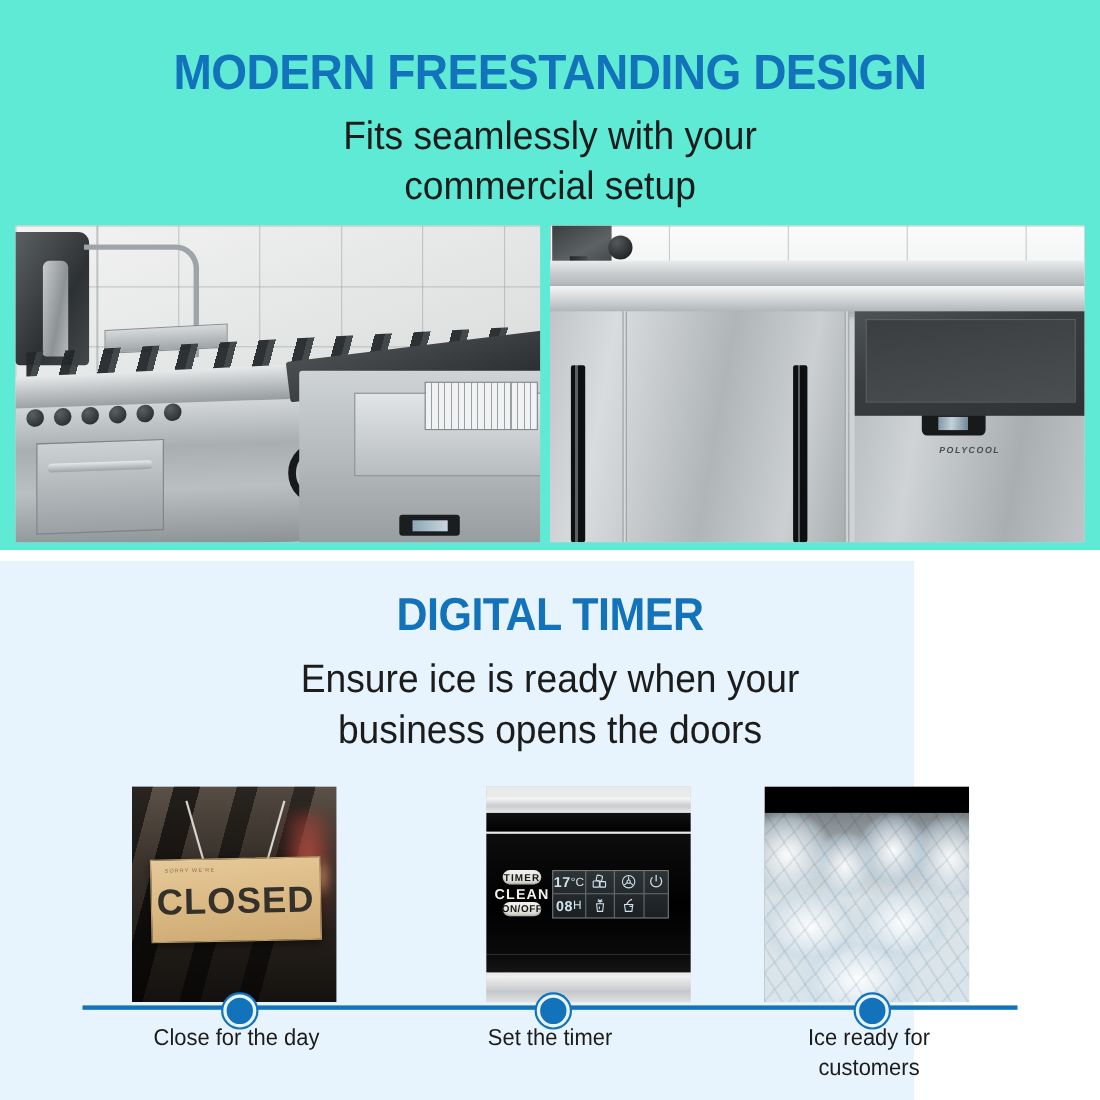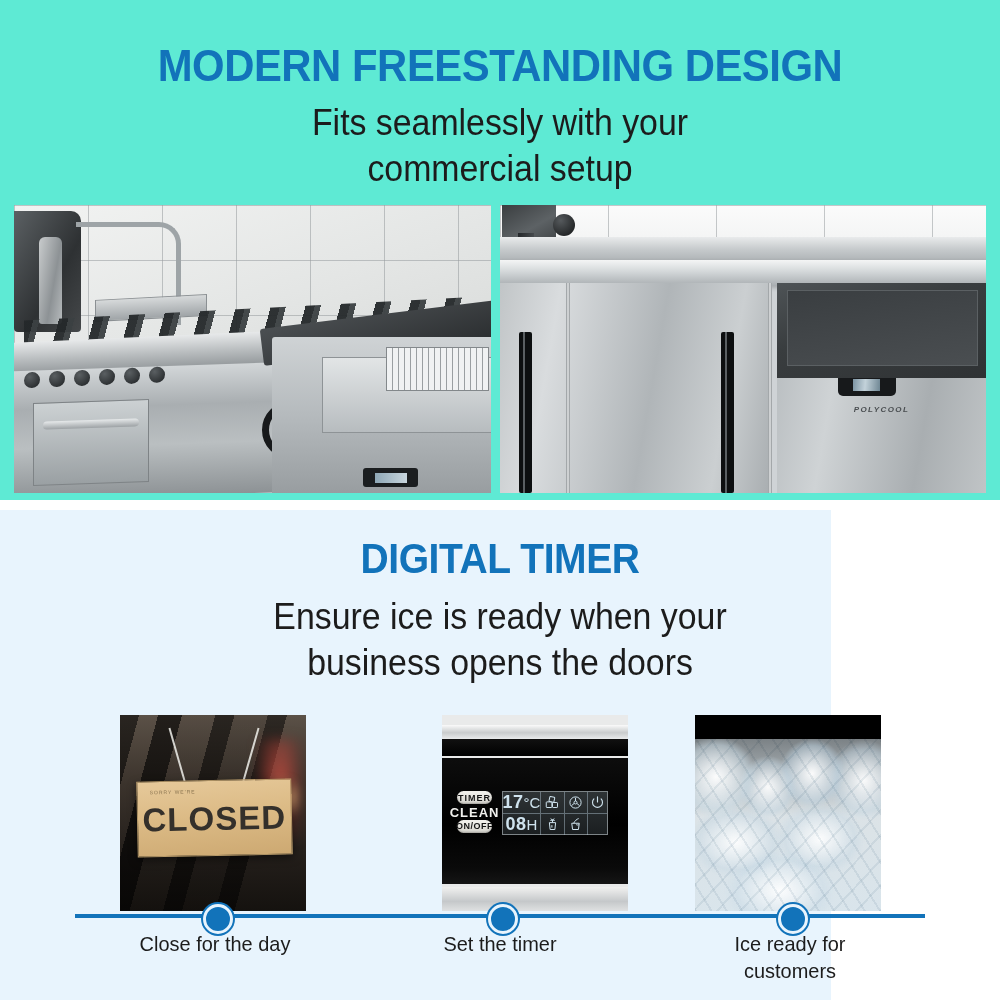--- a/index.html
+++ b/index.html
@@ -366,21 +366,21 @@
     position:absolute; left:32%; top:30%; width:56%; height:38%;
     background: linear-gradient(180deg,#2e3335,#1b1f21);
     border:1px solid #7d8487;
     display:grid;
     grid-template-columns: 1.15fr 1fr 1fr 0.8fr;
     grid-template-rows: 1fr 1fr;
   }
   .c2-cell {
     display:flex; align-items:center; justify-content:center;
     color:#cfe3ee;
-    font-size:18px;
+    font-size:13px;
     border-right:1px solid rgba(180,200,212,.45);
     border-bottom:1px solid rgba(180,200,212,.45);
     font-family:"Liberation Sans", sans-serif;
   }
   .c2-cell.nb { border-bottom:none; }
   .c2-cell.nr { border-right:none; }
   .c2-cell svg { width:15px; height:15px; }
   .c2-num { font-weight:bold; letter-spacing:0.5px; }
   .c2-bot-bar {
     position:absolute; left:0; top:78%; width:100%; height:8%;

